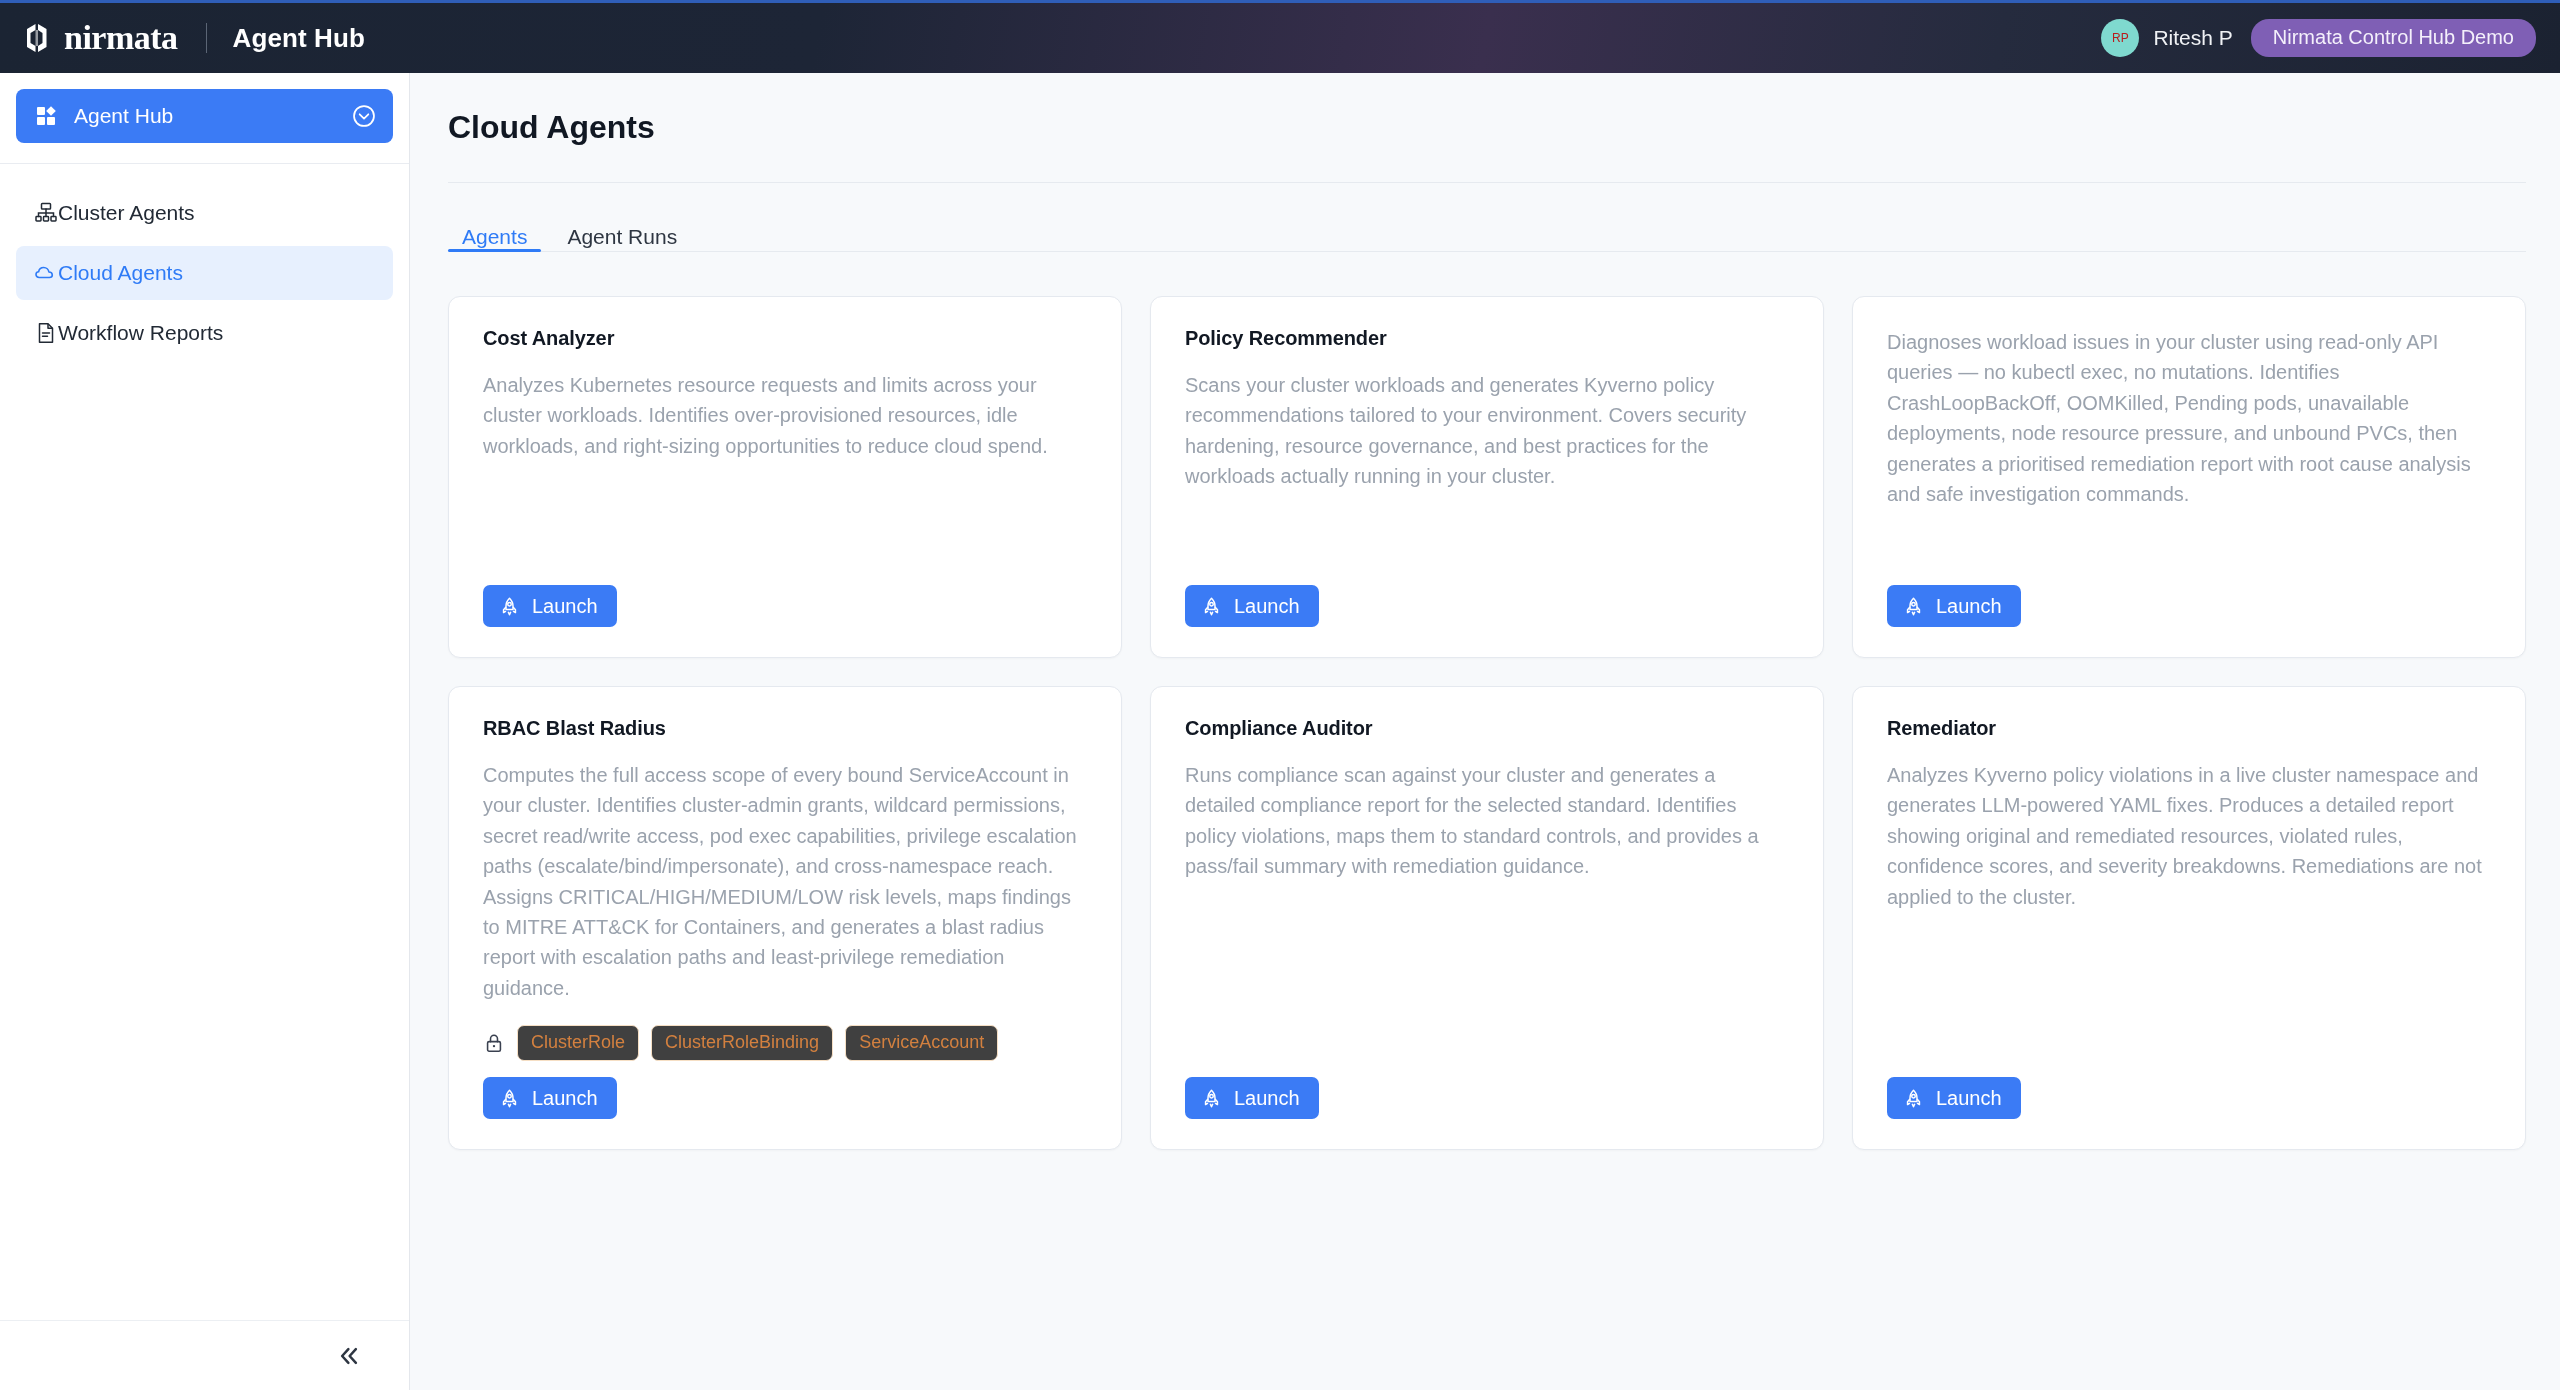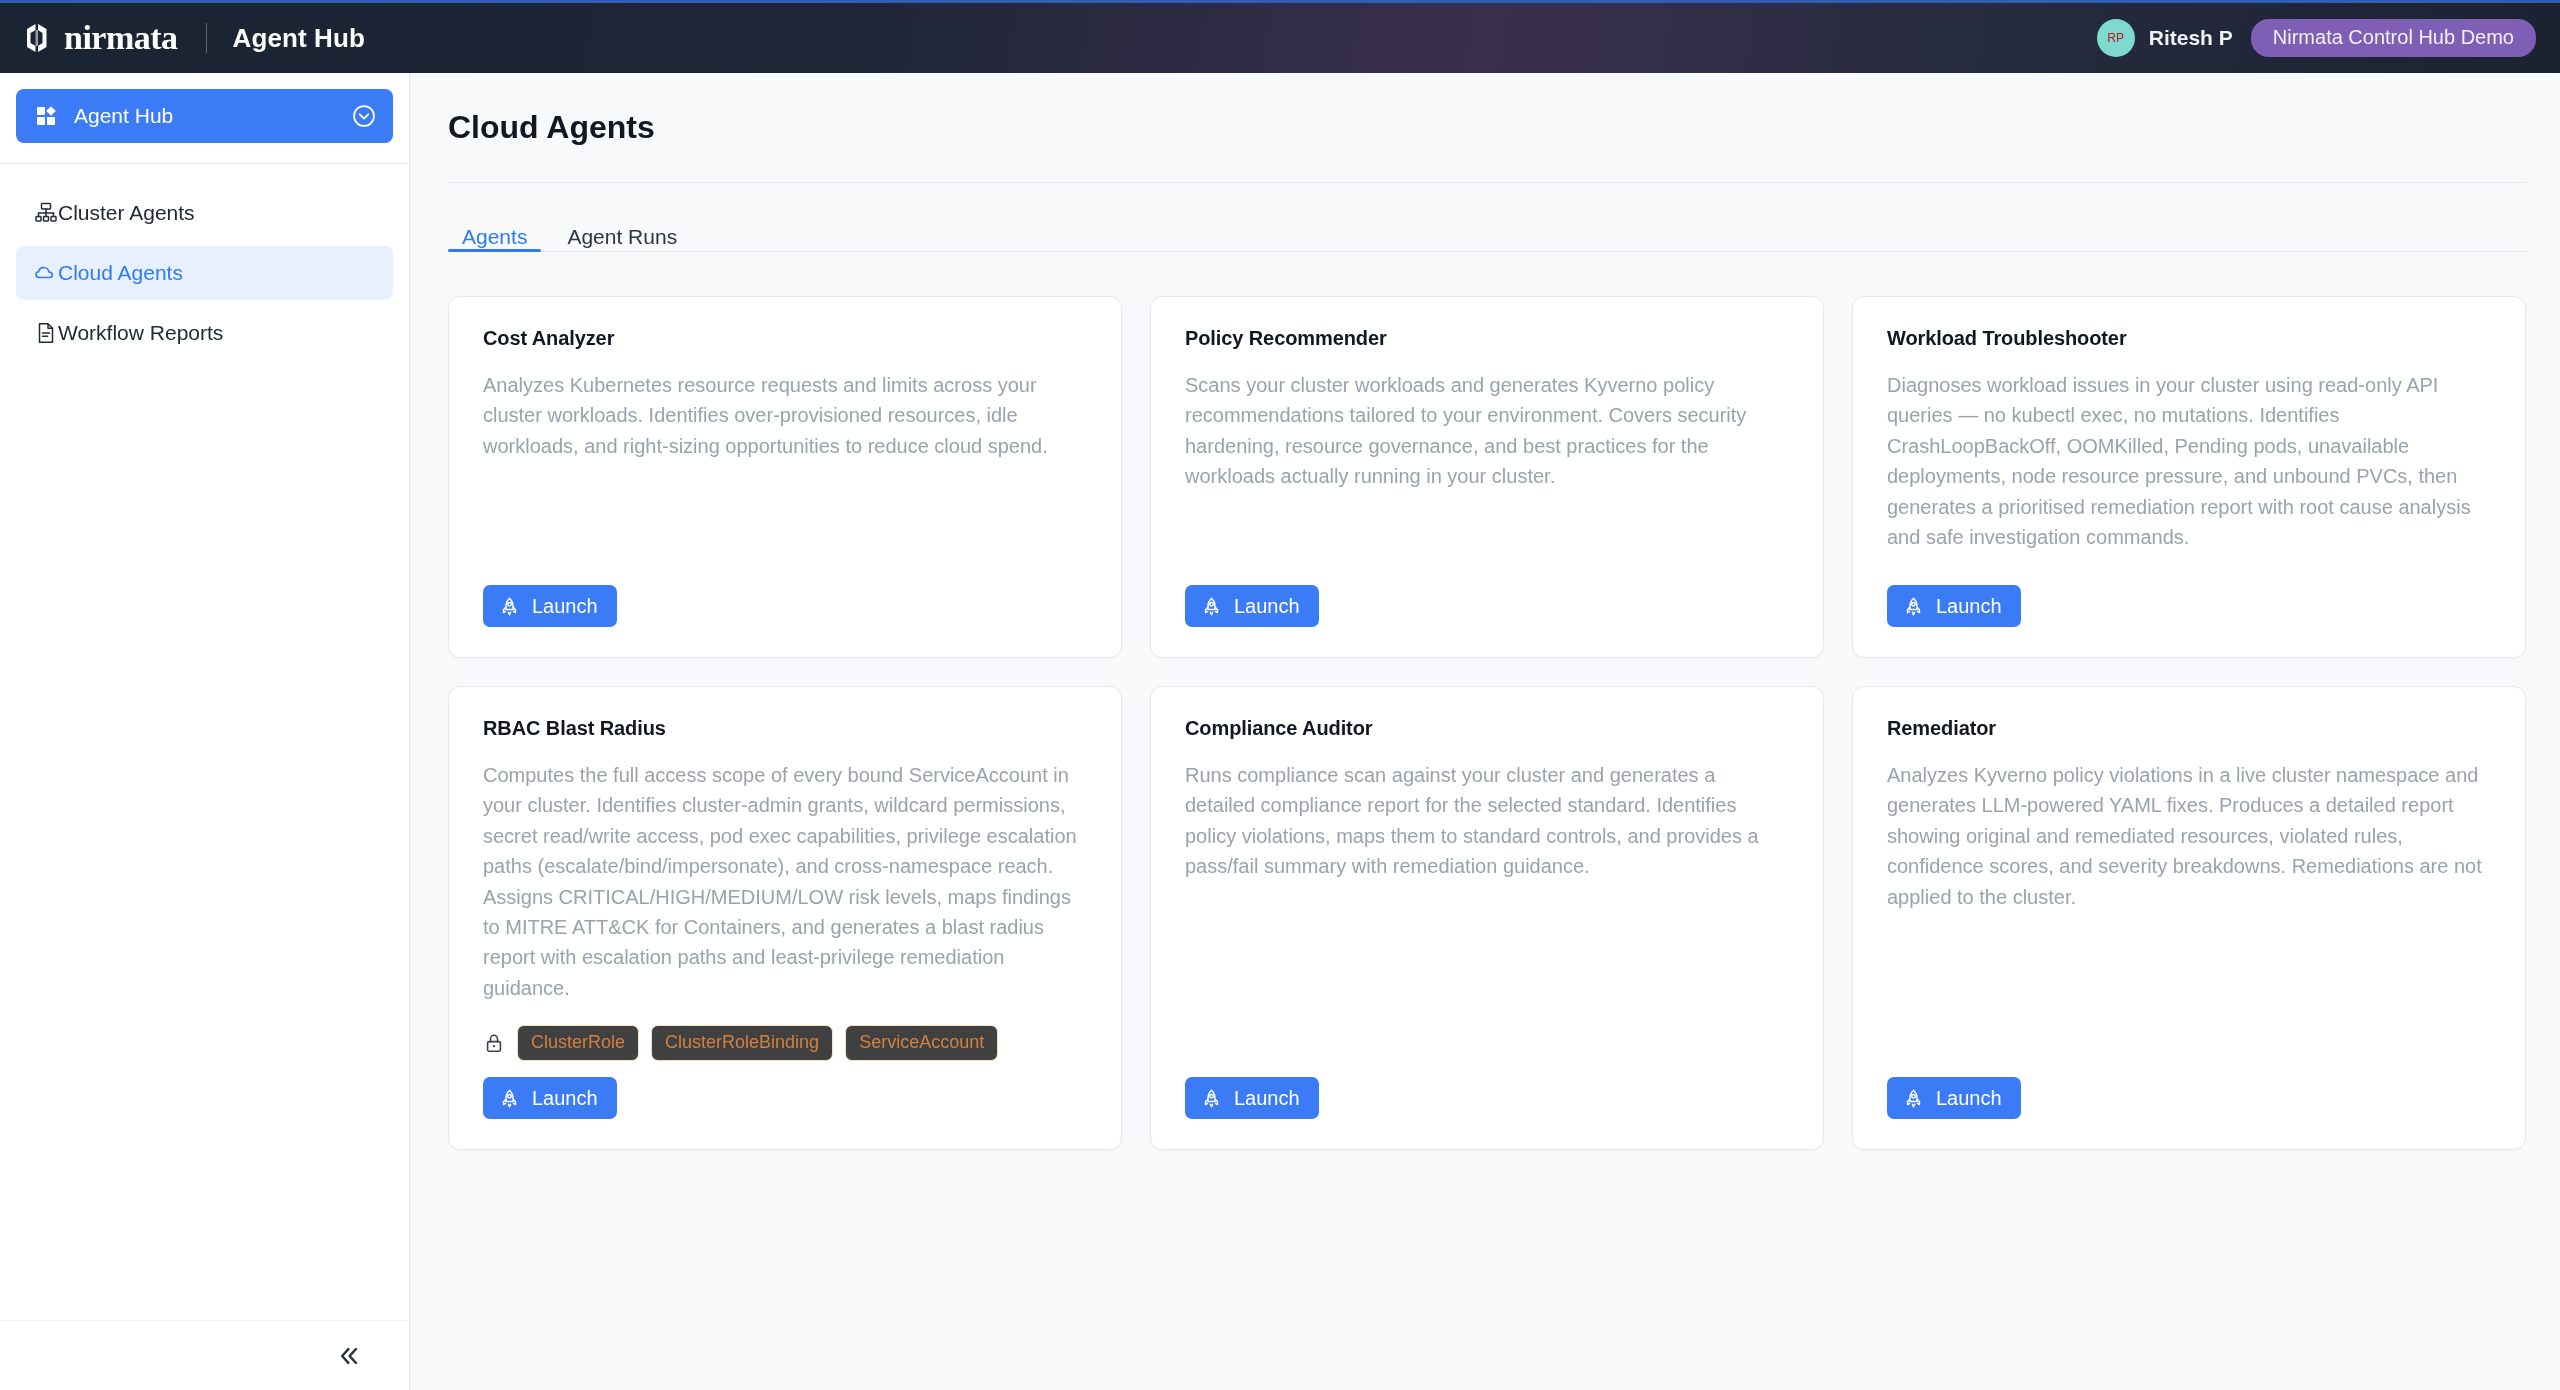--- a/index.html
+++ b/index.html
@@ -33,21 +33,21 @@
 
   .topbar-right {
     margin-left: auto; display: flex; align-items: center; gap: 18px;
   }
   .avatar {
     width: 38px; height: 38px; border-radius: 50%;
     background: #7fd9cf; color: #b91c1c;
     display: flex; align-items: center; justify-content: center;
     font-size: 12px; font-weight: 500; letter-spacing: 0.2px;
   }
-  .user-name { color: #f0f2f5; font-size: 21px; font-weight: 700; margin-left: -4px; }
+  .user-name { color: #f0f2f5; font-size: 21px; font-weight: 400; margin-left: -4px; }
   .org-badge {
     background: #7f5fb5; color: #f4f0fb;
     border-radius: 18px; padding: 7px 22px 8px 22px;
     font-size: 20px; font-weight: 400; white-space: nowrap;
   }
 
   
   .sidebar {
     position: absolute; top: 73px; left: 0;
     width: 410px; height: 1317px;
@@ -280,21 +280,20 @@
             <circle cx="12" cy="9.5" r="2"></circle>
             <path d="M8 12.5 L5.2 15.8 L5.2 19 L8 17.2 M16 12.5 L18.8 15.8 L18.8 19 L16 17.2" stroke-linejoin="round"></path>
             <path d="M10.5 18 L12 21.5 L13.5 18" stroke-linejoin="round"></path>
           </svg>
           <span>Launch</span>
         </button>
       </div>
     </div>
 
     <div class="card">
-      <div class="card-title">Workload Troubleshooter</div>
       <div class="card-desc">Diagnoses workload issues in your cluster using read-only API queries — no kubectl exec, no mutations. Identifies CrashLoopBackOff, OOMKilled, Pending pods, unavailable deployments, node resource pressure, and unbound PVCs, then generates a prioritised remediation report with root cause analysis and safe investigation commands.</div>
       <div class="card-actions">
         <button class="launch-btn">
           <svg class="rocket-ico" viewBox="0 0 24 24" fill="none" stroke="#ffffff" stroke-width="1.7">
             <path d="M12 2.5 C14.6 5 16 8.2 16 11.6 L16 15.5 L8 15.5 L8 11.6 C8 8.2 9.4 5 12 2.5 Z" stroke-linejoin="round"></path>
             <circle cx="12" cy="9.5" r="2"></circle>
             <path d="M8 12.5 L5.2 15.8 L5.2 19 L8 17.2 M16 12.5 L18.8 15.8 L18.8 19 L16 17.2" stroke-linejoin="round"></path>
             <path d="M10.5 18 L12 21.5 L13.5 18" stroke-linejoin="round"></path>
           </svg>
           <span>Launch</span>

